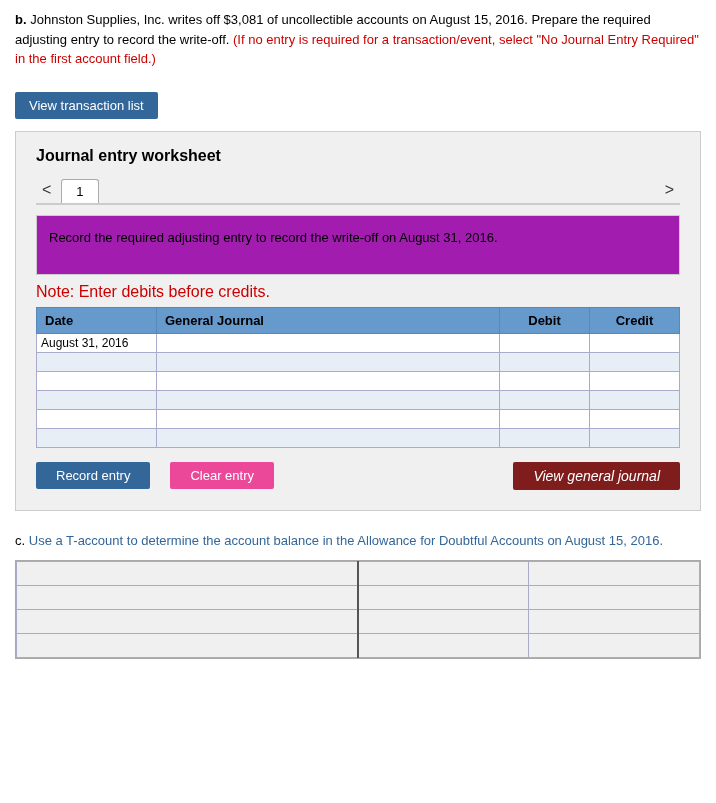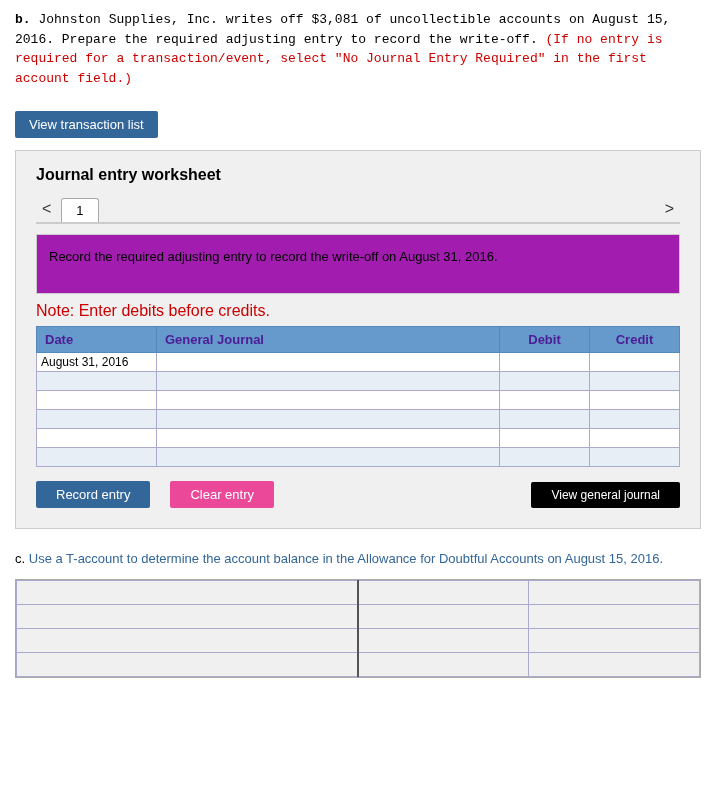--- a/index.html
+++ b/index.html
@@ -8,21 +8,20 @@
       font-size: 13px;
       background: #fff;
       color: #000;
       width: 716px;
       min-height: 803px;
       padding: 10px 15px;
     }
     .problem-b {
       margin-bottom: 15px;
       line-height: 1.5;
-      font-family: Liberation Mono, monospace;
     }
     .problem-b .label {
       font-weight: bold;
     }
     .red-text {
       color: #cc0000;
     }
     .view-btn {
       display: inline-block;
       background: #336699;
@@ -90,21 +89,21 @@
       font-size: 16px;
       margin-bottom: 6px;
     }
     .journal-table {
       width: 100%;
       border-collapse: collapse;
       margin-bottom: 14px;
     }
     .journal-table thead tr {
       background: #6699cc;
-      color: #4c1d95;
+      color: #000000;
     }
     .journal-table thead th {
       padding: 5px 8px;
       text-align: center;
       font-weight: bold;
       border: 1px solid #5588bb;
       font-size: 13px;
     }
     .journal-table thead th.date-col { text-align: left; width: 120px; }
     .journal-table thead th.general-col { text-align: left; }
@@ -130,21 +129,21 @@
       font-size: 12px;
       outline: none;
     }
     .journal-table tbody td.date-cell {
       padding: 2px 4px;
       font-size: 12px;
       vertical-align: middle;
     }
     .btn-row {
       display: flex;
-      align-items: flex-end;
+      align-items: flex-start;
       gap: 20px;
     }
     .btn-record {
       background: #336699;
       color: #fff;
       border: none;
       padding: 6px 20px;
       cursor: pointer;
       font-size: 13px;
       border-radius: 2px;
@@ -152,28 +151,29 @@
     .btn-clear {
       background: #ec4899;
       color: #fff;
       border: none;
       padding: 6px 20px;
       cursor: pointer;
       font-size: 13px;
       border-radius: 2px;
     }
     .btn-view-journal {
-      background: #000000;
+      background: #7f1d1d;
       color: #fff;
       border: none;
       padding: 6px 20px;
       cursor: pointer;
-      font-size: 12px;
+      font-size: 14px;
       border-radius: 2px;
       margin-left: auto;
+      font-style: italic;
     }
     .problem-c {
       margin-top: 10px;
       line-height: 1.5;
     }
     .problem-c-text {
       margin-bottom: 10px;
     }
     .t-account-container {
       border: 1px solid #aaa;

